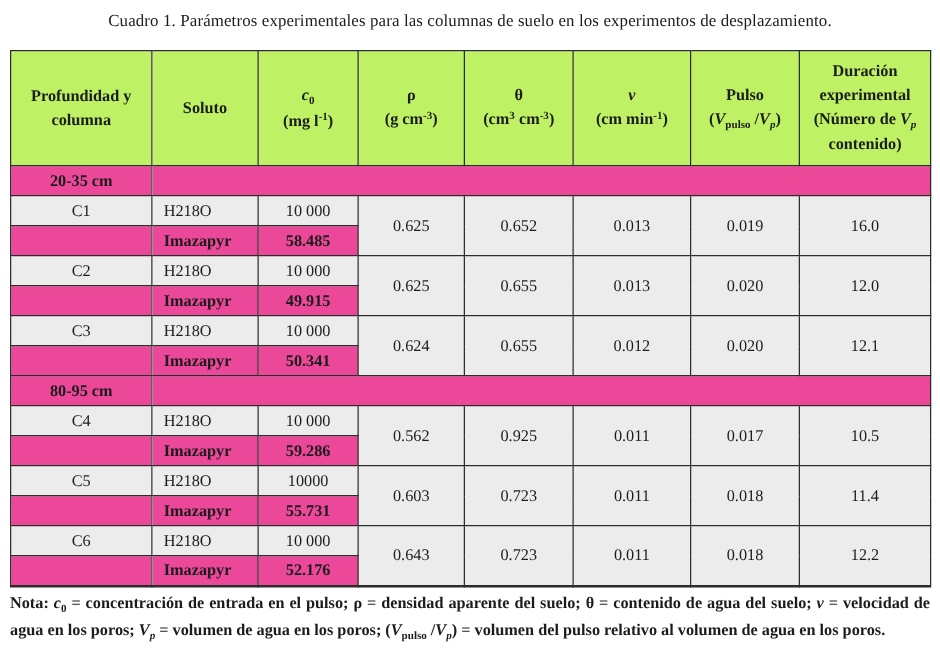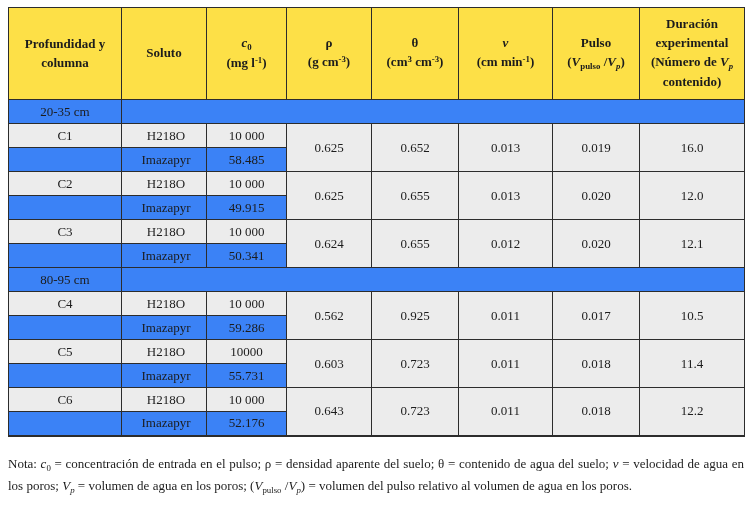--- a/index.html
+++ b/index.html
@@ -29,42 +29,44 @@
     text-align:center;
     vertical-align:middle;
     font-size:13px;
     overflow:hidden;
   }
   .tbl thead tr{height:92px;}
   .tbl tbody tr{height:24px;}
   .tbl th{
     font-weight:600;
     line-height:1.45;
-    background:#fde047;
+    background:#bef264;
   }
   .g{background:#ececec;}
-  .w{background:#3b82f6;}
-  td.soluto{text-align:center;padding-left:9px;}
+  .w{background:#ec4899;font-weight:bold;}
+  td.soluto{text-align:left;padding-left:9px;}
   .seg-i{font-style:italic;}
   .seg-sub{font-size:0.68em;vertical-align:-0.38em;}
   .seg-isub{font-style:italic;font-size:0.68em;vertical-align:-0.38em;}
   .seg-sup{font-size:0.68em;vertical-align:0.5em;}
   .footnote{
-    margin-top:16px;
+    margin-top:1px;
     font-size:13px;
     line-height:1.65;
     text-align:justify;
     width:736px;
+    font-weight:bold;
   }
 </style>
 </head>
 <body>
 
 <div class="page">
 
+  <div class="title">Cuadro 1. Parámetros experimentales para las columnas de suelo en los experimentos de desplazamiento.</div>
 
   <table class="tbl">
     <colgroup>
       <col style="width:113px">
         <col style="width:85px">
         <col style="width:80px">
         <col style="width:85px">
       <col style="width:87px">
         <col style="width:94px">
         <col style="width:87px">

